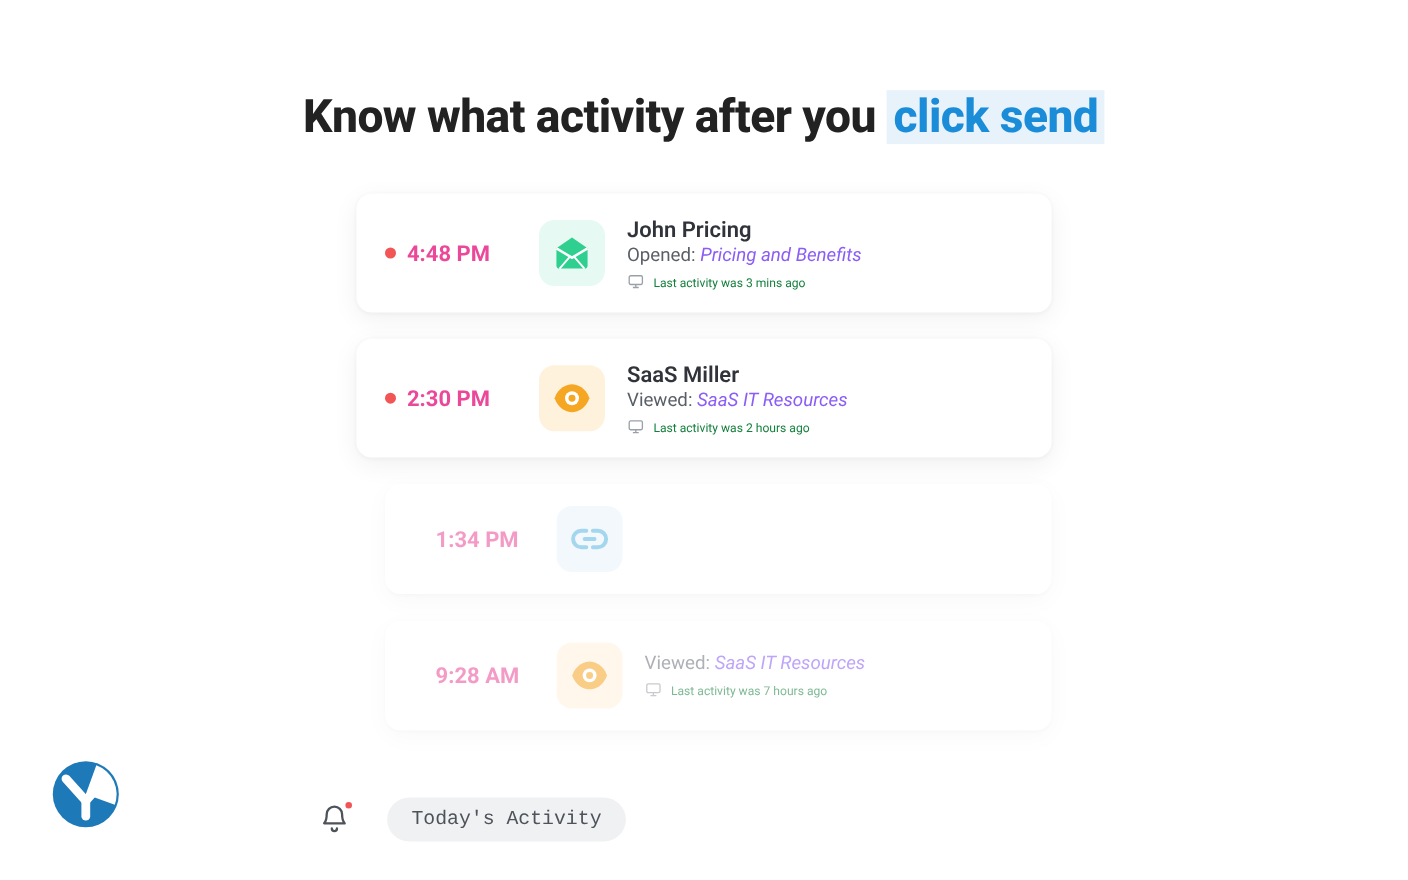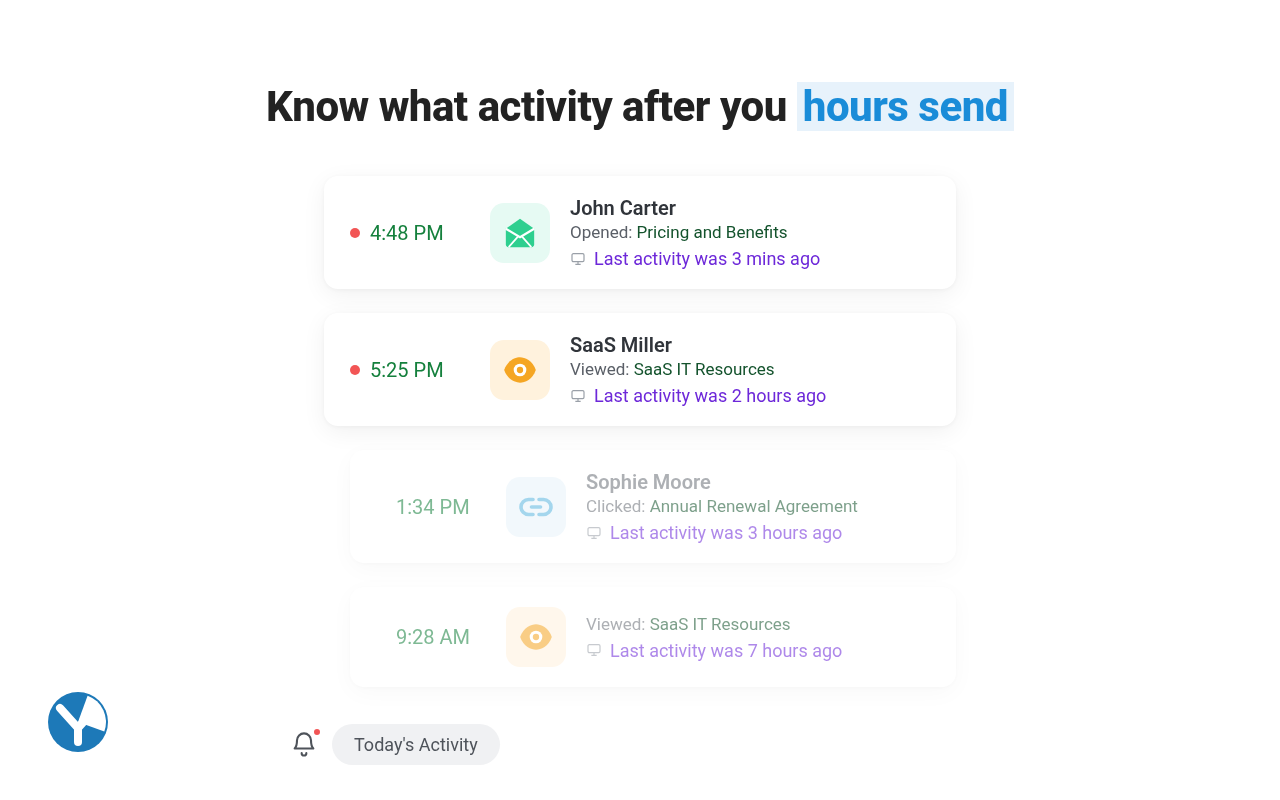--- a/index.html
+++ b/index.html
@@ -6,84 +6,84 @@
   html, body { width: 1280px; height: 800px; background: #ffffff; font-family: -apple-system, BlinkMacSystemFont, "Segoe UI", Roboto, "Helvetica Neue", Arial, sans-serif; }
   .page { position: relative; width: 1280px; height: 800px; }
   .headline { position: absolute; top: 82px; left: 0; right: 0; text-align: center; font-size: 42px; font-weight: 800; color: #222; letter-spacing: -0.5px; }
   .headline .hl-highlight { background: #e7f2fb; color: #1a8cd8; padding: 0 6px; }
   .feed { position: absolute; top: 176px; left: 324px; width: 632px; }
   .card { background: #fff; border-radius: 14px; box-shadow: 0 6px 24px rgba(0,0,0,0.06), 0 1px 4px rgba(0,0,0,0.04); padding: 20px 26px; margin-bottom: 24px; display: flex; align-items: center; }
   .card.faded { opacity: 0.55; margin-left: 26px; width: 606px; }
   .time-col { display: flex; align-items: center; gap: 10px; width: 140px; flex-shrink: 0; }
   .dot { width: 10px; height: 10px; border-radius: 50%; background: #f25555; flex-shrink: 0; }
   .dot.hidden { visibility: hidden; }
-  .time { font-size: 20px; color: #15803d; font-weight: 400; }
+  .time { font-size: 20px; color: #ec4899; font-weight: 700; }
   .card.faded .time-col { width: 130px; }
   .icon-wrap { width: 60px; height: 60px; border-radius: 14px; display: flex; align-items: center; justify-content: center; flex-shrink: 0; margin-right: 20px; }
   .icon-green { background: #e6faf3; }
   .icon-orange { background: #fff2dd; }
   .icon-blue { background: #e8f4fb; }
   .details { flex: 1; min-width: 0; }
   .name { font-size: 20px; font-weight: 600; color: #30343a; margin-bottom: 2px; }
   .action-line { font-size: 17px; color: #6b7078; margin-bottom: 6px; }
   .action-line .prefix { color: #5a5f67; }
-  .action-line .subj { color: #14532d; }
-  .meta { display: flex; align-items: center; gap: 8px; font-size: 18px; color: #6d28d9; }
+  .action-line .subj { font-style: italic; color: #8b5cf6; }
+  .meta { display: flex; align-items: flex-end; gap: 8px; font-size: 11px; color: #15803d; }
   .card.faded .name, .card.faded .action-line .prefix { color: #6b7078; }
 
-  .footer-area { position: absolute; left: 288px; bottom: 35px; display: flex; align-items: center; gap: 12px; }
+  .footer-area { position: absolute; left: 288px; bottom: 35px; display: flex; align-items: center; gap: 32px; font-family: Liberation Mono, monospace; }
   .bell-wrap { position: relative; width: 32px; height: 32px; display:flex; align-items:center; justify-content:center; }
   .bell-badge { position: absolute; top: -2px; right: -2px; width: 10px; height: 10px; border-radius: 50%; background: #f25555; border: 2px solid #fff; }
   .chip { background: #f0f1f3; border-radius: 22px; padding: 10px 22px; font-size: 18px; color: #4e535a; }
 
   .logo { position: absolute; left: 46px; bottom: 46px; width: 64px; height: 64px; border-radius: 50%; display:flex; align-items:center; justify-content:center; }
 </style>
 </head>
 <body>
 
 <div class="page">
 
   <h1 class="headline">
-    <span>Know what activity after you </span><span class="hl-highlight">hours send</span>
+    <span>Know what activity after you </span><span class="hl-highlight">click send</span>
   </h1>
 
   <div class="feed">
 
     <div class="card">
       <div class="time-col">
         <span class="dot"></span>
         <span class="time">4:48 PM</span>
       </div>
       <div class="icon-wrap icon-green">
         <svg width="34" height="34" viewBox="0 0 24 24" fill="none">
             <path d="M2 9 L12 2 L22 9 V20 A2 2 0 0 1 20 22 H4 A2 2 0 0 1 2 20 Z" fill="#2ecf8f"></path>
             <path d="M2 9 L12 15 L22 9" stroke="#ffffff" stroke-width="1.6" fill="none"></path>
             <path d="M4 22 L11 14 M20 22 L13 14" stroke="#ffffff" stroke-width="1.2"></path>
           </svg>
       </div>
       <div class="details">
-        <div class="name">John Carter</div>
+        <div class="name">John Pricing</div>
         <div class="action-line">
           <span class="prefix">Opened:</span>
           <span class="subj">Pricing and Benefits</span>
         </div>
         <div class="meta">
           <svg width="16" height="16" viewBox="0 0 24 24" fill="none">
               <rect x="3" y="4" width="18" height="12" rx="2" stroke="#9aa0a8" stroke-width="1.8"></rect>
               <path d="M8 20h8M12 16v4" stroke="#9aa0a8" stroke-width="1.8"></path>
             </svg>
           <span>Last activity was 3 mins ago</span>
         </div>
       </div>
     </div>
 
     <div class="card">
       <div class="time-col">
         <span class="dot"></span>
-        <span class="time">5:25 PM</span>
+        <span class="time">2:30 PM</span>
       </div>
       <div class="icon-wrap icon-orange">
         <svg width="38" height="38" viewBox="0 0 24 24" fill="none">
             <path d="M2 12 C4 6 9 4 12 4 C15 4 20 6 22 12 C20 18 15 20 12 20 C9 20 4 18 2 12 Z" fill="#f5a623"></path>
             <circle cx="12" cy="12" r="4" fill="#ffffff"></circle>
             <circle cx="12" cy="12" r="2" fill="#f5a623"></circle>
           </svg>
       </div>
       <div class="details">
         <div class="name">SaaS Miller</div>
@@ -105,34 +105,20 @@
       <div class="time-col">
         <span class="dot hidden"></span>
         <span class="time">1:34 PM</span>
       </div>
       <div class="icon-wrap icon-blue">
         <svg width="36" height="36" viewBox="0 0 24 24" fill="none">
             <path d="M9 12 H15" stroke="#5ab6e0" stroke-width="2.4" stroke-linecap="round"></path>
             <path d="M10 7 H7 A5 5 0 0 0 7 17 H10" stroke="#5ab6e0" stroke-width="2.4" stroke-linecap="round" fill="none"></path>
             <path d="M14 7 H17 A5 5 0 0 1 17 17 H14" stroke="#5ab6e0" stroke-width="2.4" stroke-linecap="round" fill="none"></path>
           </svg>
-      </div>
-      <div class="details">
-        <div class="name">Sophie Moore</div>
-        <div class="action-line">
-          <span class="prefix">Clicked:</span>
-          <span class="subj">Annual Renewal Agreement</span>
-        </div>
-        <div class="meta">
-          <svg width="16" height="16" viewBox="0 0 24 24" fill="none">
-              <rect x="3" y="4" width="18" height="12" rx="2" stroke="#9aa0a8" stroke-width="1.8"></rect>
-              <path d="M8 20h8M12 16v4" stroke="#9aa0a8" stroke-width="1.8"></path>
-            </svg>
-          <span>Last activity was 3 hours ago</span>
-        </div>
       </div>
     </div>
 
     <div class="card faded">
       <div class="time-col">
         <span class="dot hidden"></span>
         <span class="time">9:28 AM</span>
       </div>
       <div class="icon-wrap icon-orange">
         <svg width="38" height="38" viewBox="0 0 24 24" fill="none">

